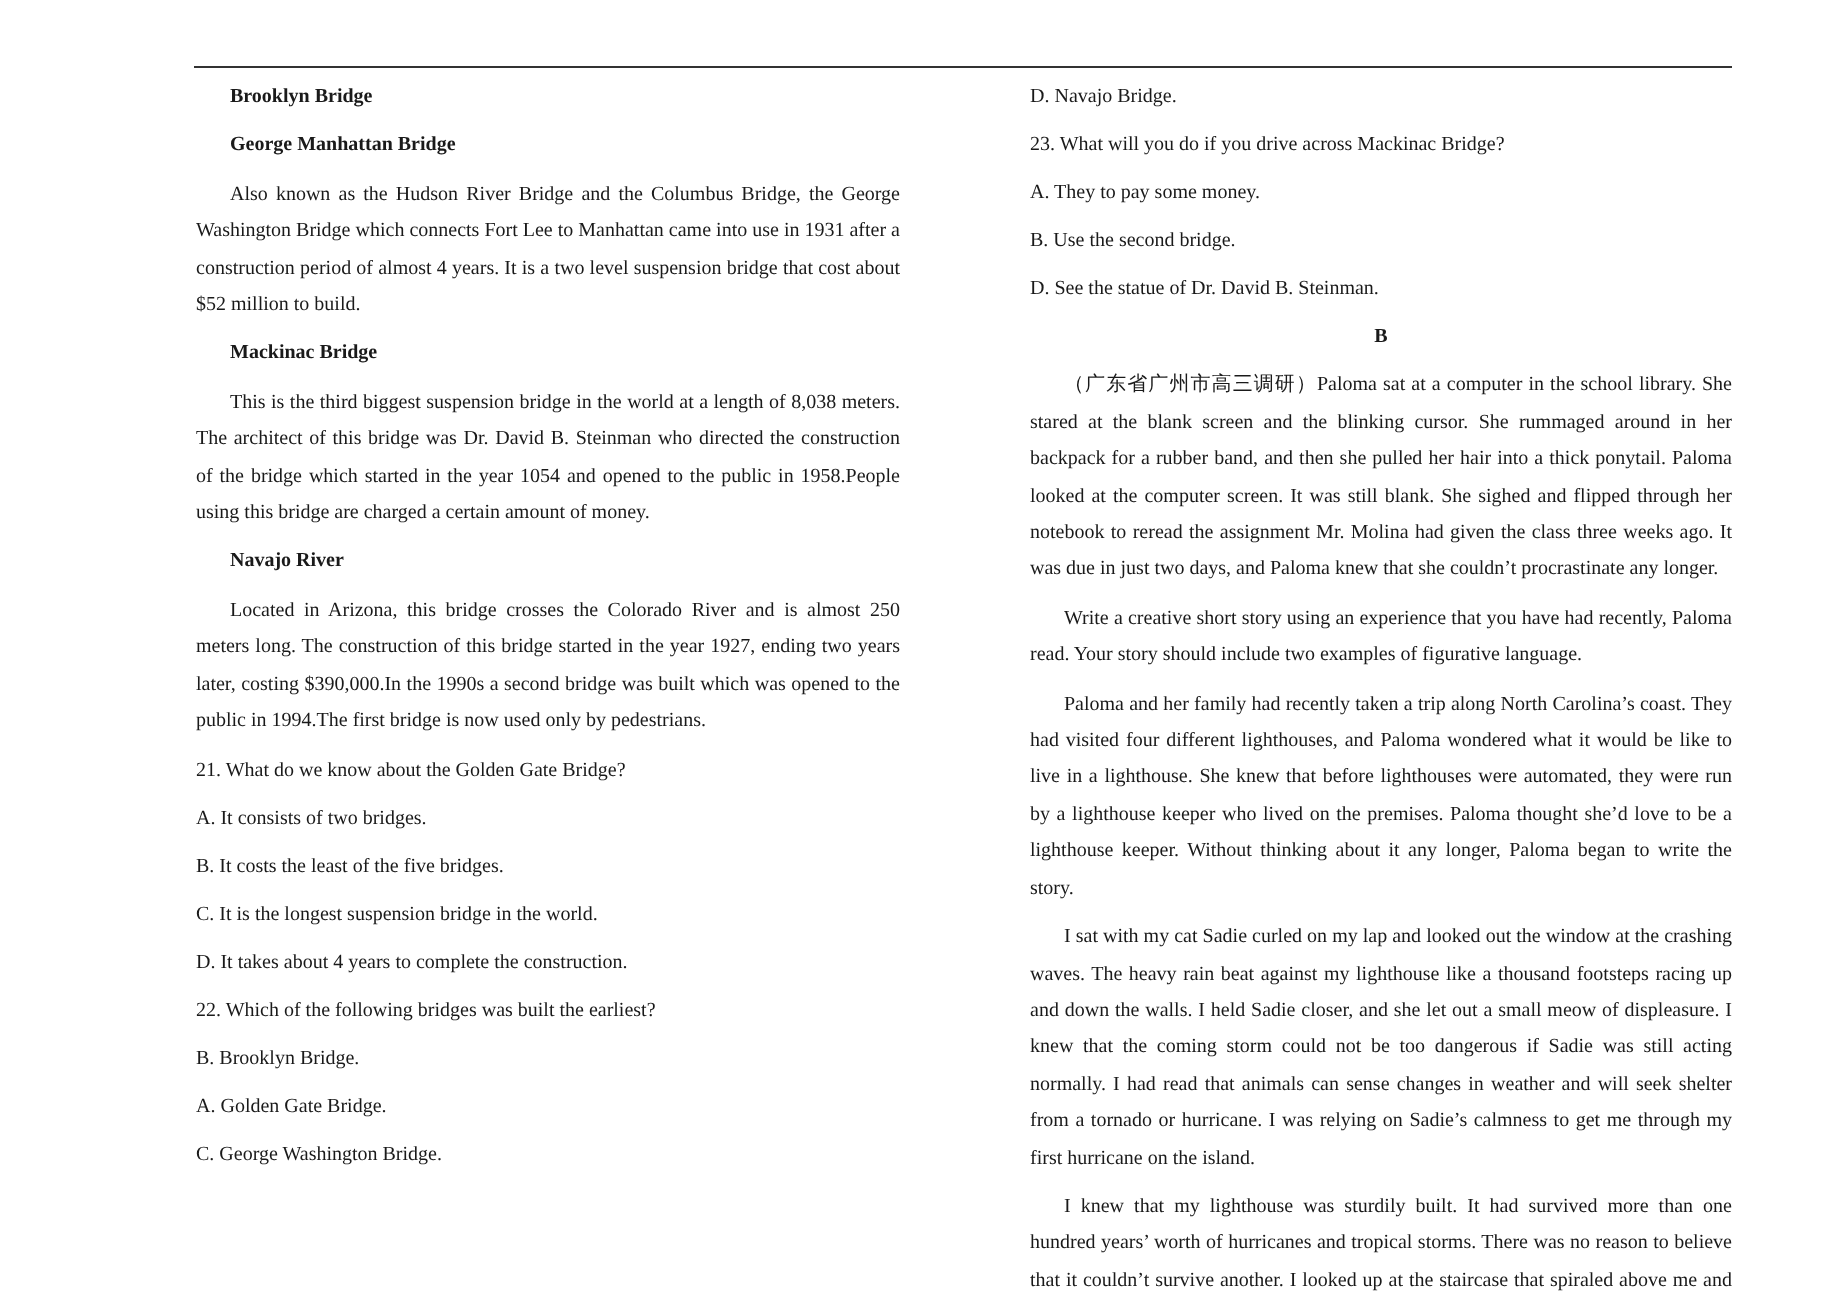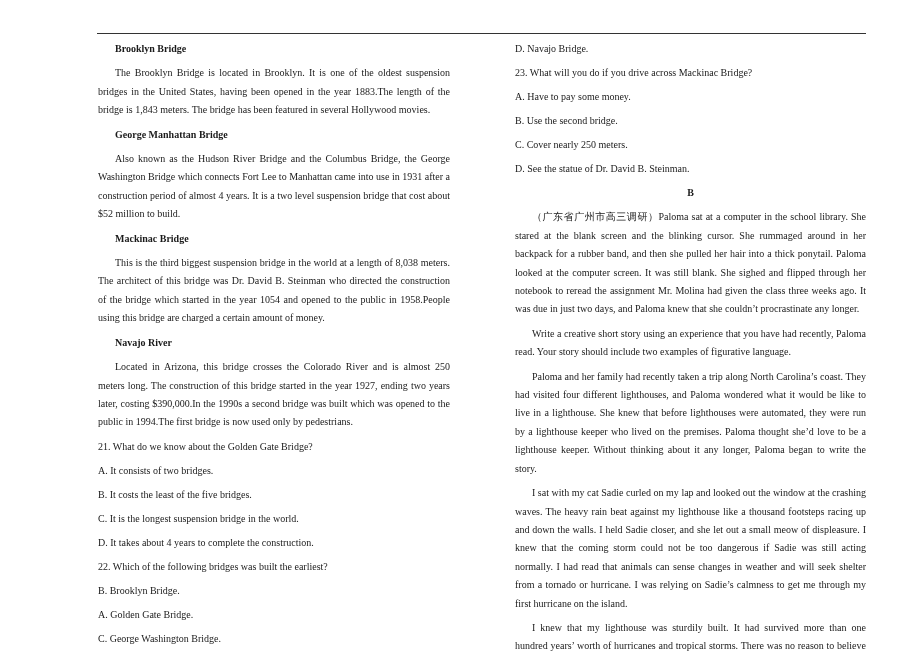--- a/index.html
+++ b/index.html
@@ -24,21 +24,20 @@
   .sec { text-align: center; font-weight: bold; margin: 0 0 6px 0; }
 </style>
 </head>
 <body>
 
 <div class="rule"></div>
 
 <div class="col left">
   <div>
     <p class="h">Brooklyn Bridge</p>
-    <p class="p">The Brooklyn Bridge is located in Brooklyn. It is one of the oldest suspension bridges in the United States, having been opened in the year 1883.The length of the bridge is 1,843 meters. The bridge has been featured in several Hollywood movies.</p>
   </div>
   <div>
     <p class="h">George Manhattan Bridge</p>
     <p class="p">Also known as the Hudson River Bridge and the Columbus Bridge, the George Washington Bridge which connects Fort Lee to Manhattan came into use in 1931 after a construction period of almost 4 years. It is a two level suspension bridge that cost about $52 million to build.</p>
   </div>
   <div>
     <p class="h">Mackinac Bridge</p>
     <p class="p">This is the third biggest suspension bridge in the world at a length of 8,038 meters. The architect of this bridge was Dr. David B. Steinman who directed the construction of the bridge which started in the year 1054 and opened to the public in 1958.People using this bridge are charged a certain amount of money.</p>
   </div>
   <div>
@@ -58,23 +57,22 @@
     <p class="opt">B. Brooklyn Bridge.</p>
     <p class="opt">A. Golden Gate Bridge.</p>
     <p class="opt">C. George Washington Bridge.</p>
   </div>
 </div>
 
 <div class="col right">
   <p class="opt">D. Navajo Bridge.</p>
   <div>
     <p class="q">23. What will you do if you drive across Mackinac Bridge?</p>
-    <p class="opt">A. Have to pay some money.</p>
+    <p class="opt">A. They to pay some money.</p>
     <p class="opt">B. Use the second bridge.</p>
-    <p class="opt">C. Cover nearly 250 meters.</p>
     <p class="opt">D. See the statue of Dr. David B. Steinman.</p>
   </div>
   <p class="sec">B</p>
   <p class="p">（广东省广州市高三调研）Paloma sat at a computer in the school library. She stared at the blank screen and the blinking cursor. She rummaged around in her backpack for a rubber band, and then she pulled her hair into a thick ponytail. Paloma looked at the computer screen. It was still blank. She sighed and flipped through her notebook to reread the assignment Mr. Molina had given the class three weeks ago. It was due in just two days, and Paloma knew that she couldn’t procrastinate any longer.</p>
   <p class="p">Write a creative short story using an experience that you have had recently, Paloma read. Your story should include two examples of figurative language.</p>
   <p class="p">Paloma and her family had recently taken a trip along North Carolina’s coast. They had visited four different lighthouses, and Paloma wondered what it would be like to live in a lighthouse. She knew that before lighthouses were automated, they were run by a lighthouse keeper who lived on the premises. Paloma thought she’d love to be a lighthouse keeper. Without thinking about it any longer, Paloma began to write the story.</p>
   <p class="p">I sat with my cat Sadie curled on my lap and looked out the window at the crashing waves. The heavy rain beat against my lighthouse like a thousand footsteps racing up and down the walls. I held Sadie closer, and she let out a small meow of displeasure. I knew that the coming storm could not be too dangerous if Sadie was still acting normally. I had read that animals can sense changes in weather and will seek shelter from a tornado or hurricane. I was relying on Sadie’s calmness to get me through my first hurricane on the island.</p>
   <p class="p">I knew that my lighthouse was sturdily built. It had survived more than one hundred years’ worth of hurricanes and tropical storms. There was no reason to believe that it couldn’t survive another. I looked up at the staircase that spiraled above me and worried as I felt the tower sway slightly in a gust of wind.</p>
 </div>
 

